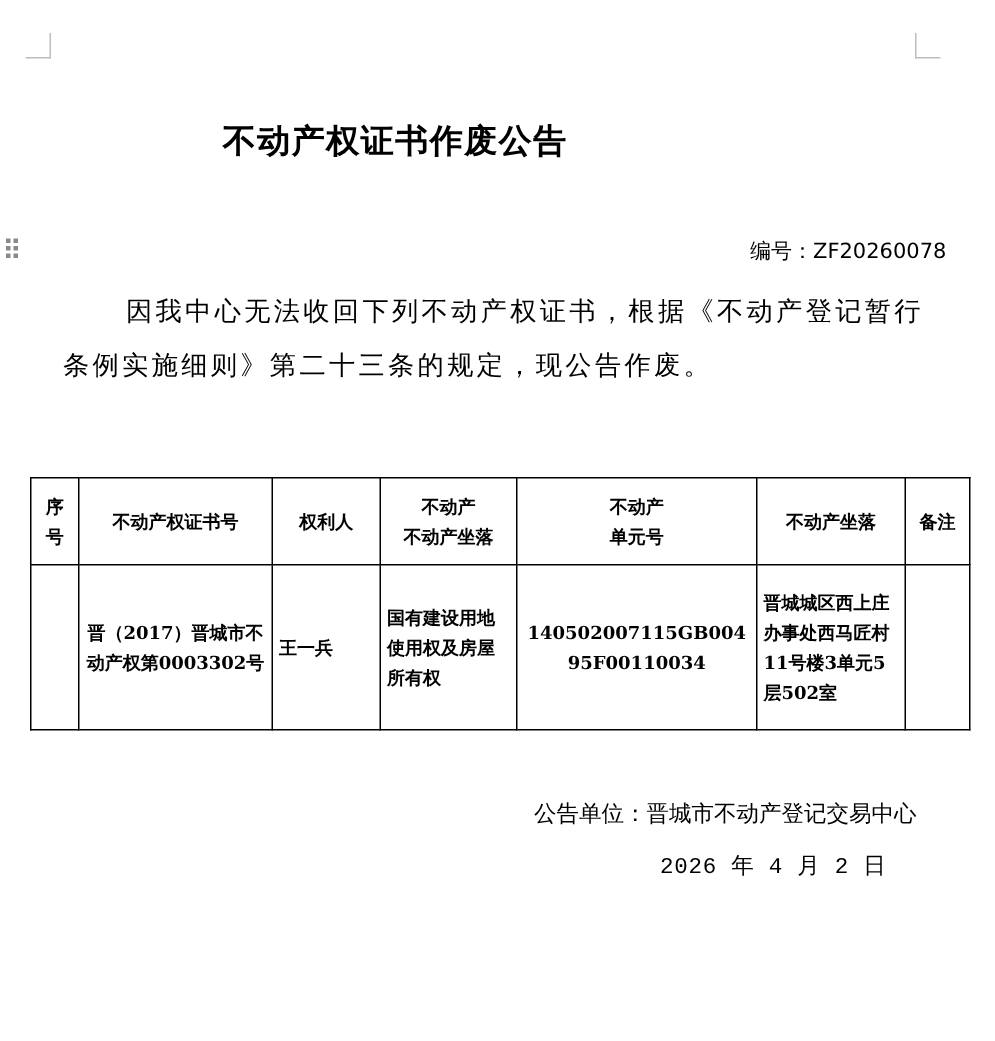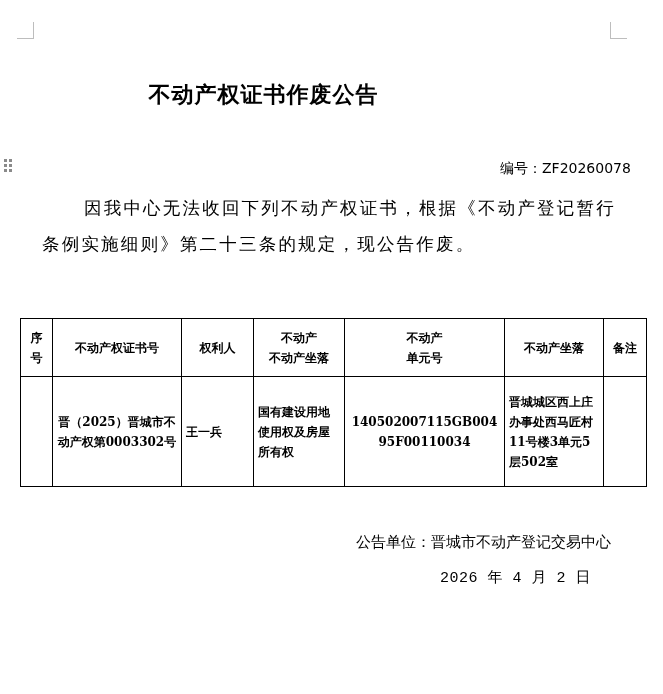--- a/index.html
+++ b/index.html
@@ -173,21 +173,21 @@
         <span>不动产</span>
         <span>单元号</span>
       </th>
       <th>不动产坐落</th>
       <th>备注</th>
     </tr>
   </thead>
   <tbody>
     <tr>
       <td></td>
-      <td>晋（2025）晋城市不动产权第0003302号</td>
+      <td>晋（2017）晋城市不动产权第0003302号</td>
       <td class="cell-left">王一兵</td>
       <td class="cell-left">国有建设用地使用权及房屋所有权</td>
       <td>140502007115GB00495F00110034</td>
       <td class="cell-left">晋城城区西上庄办事处西马匠村11号楼3单元5层502室</td>
       <td></td>
     </tr>
   </tbody>
 </table>
 
 <div class="footer-org">公告单位：晋城市不动产登记交易中心</div>

